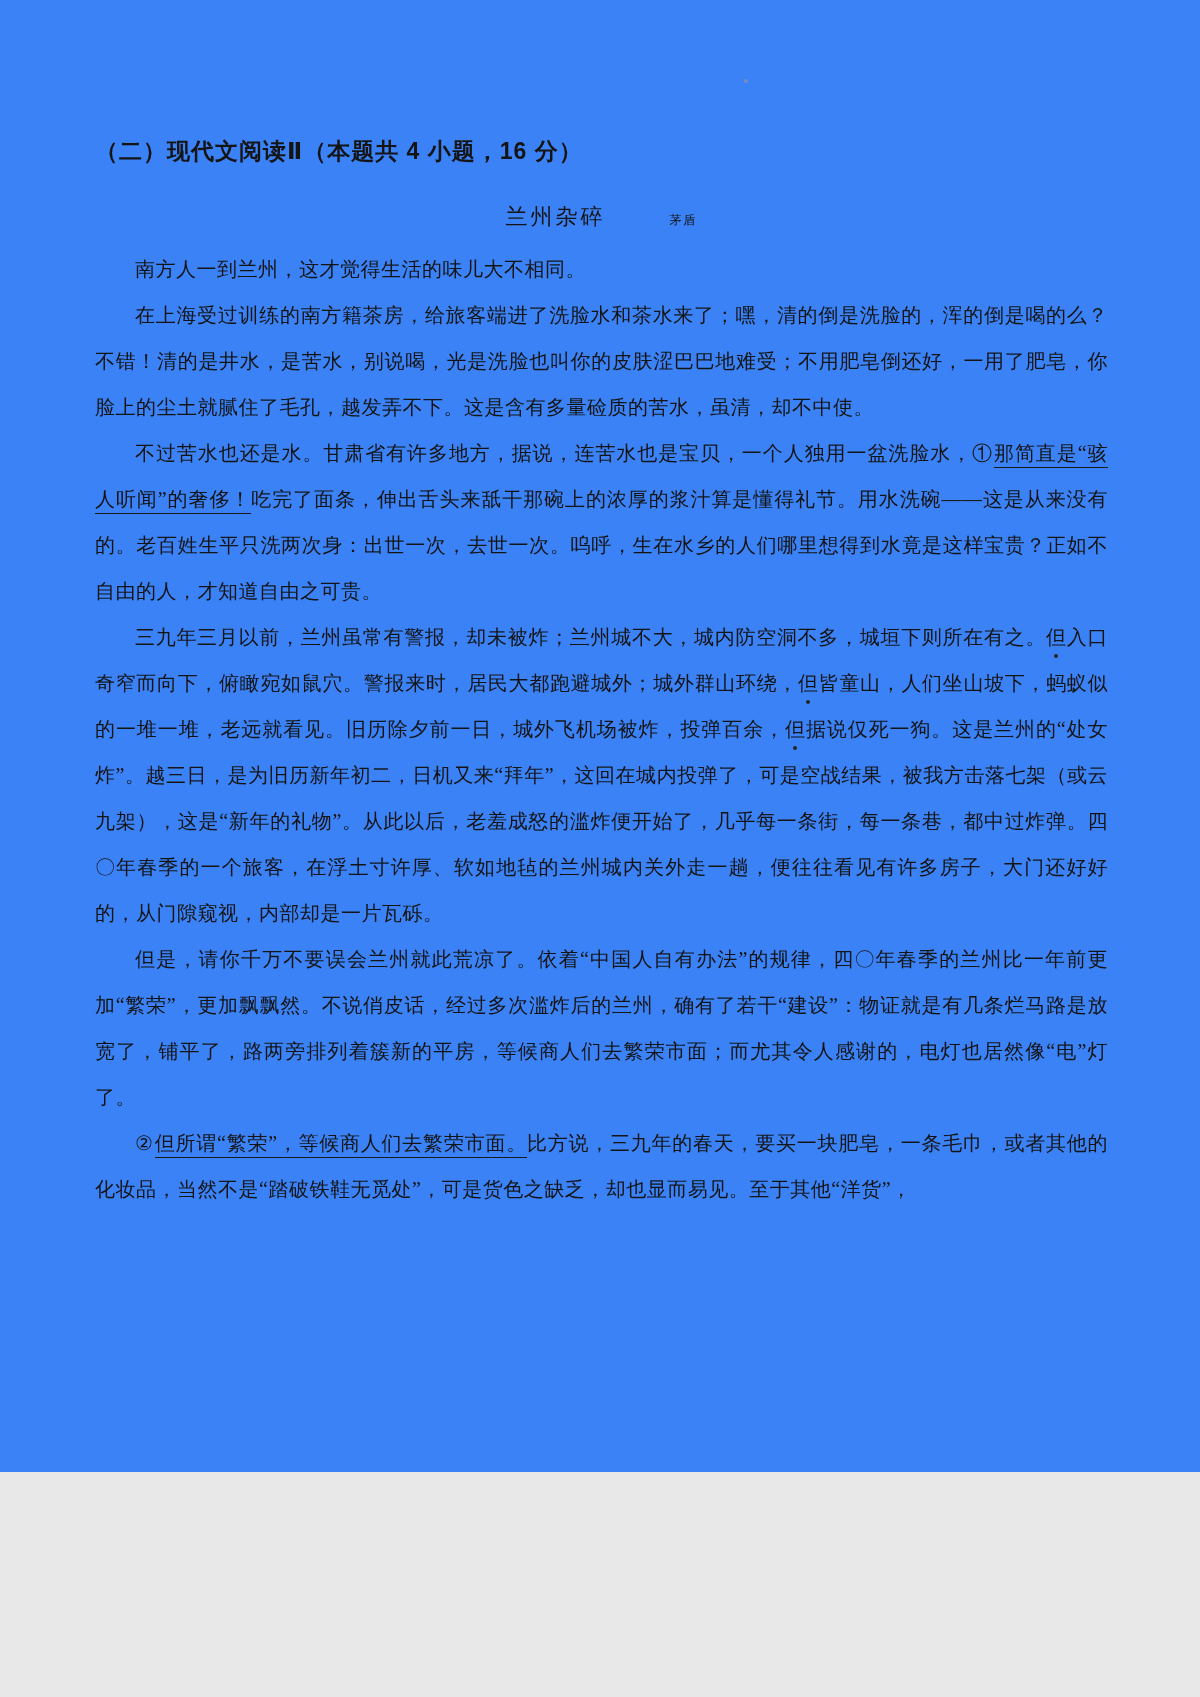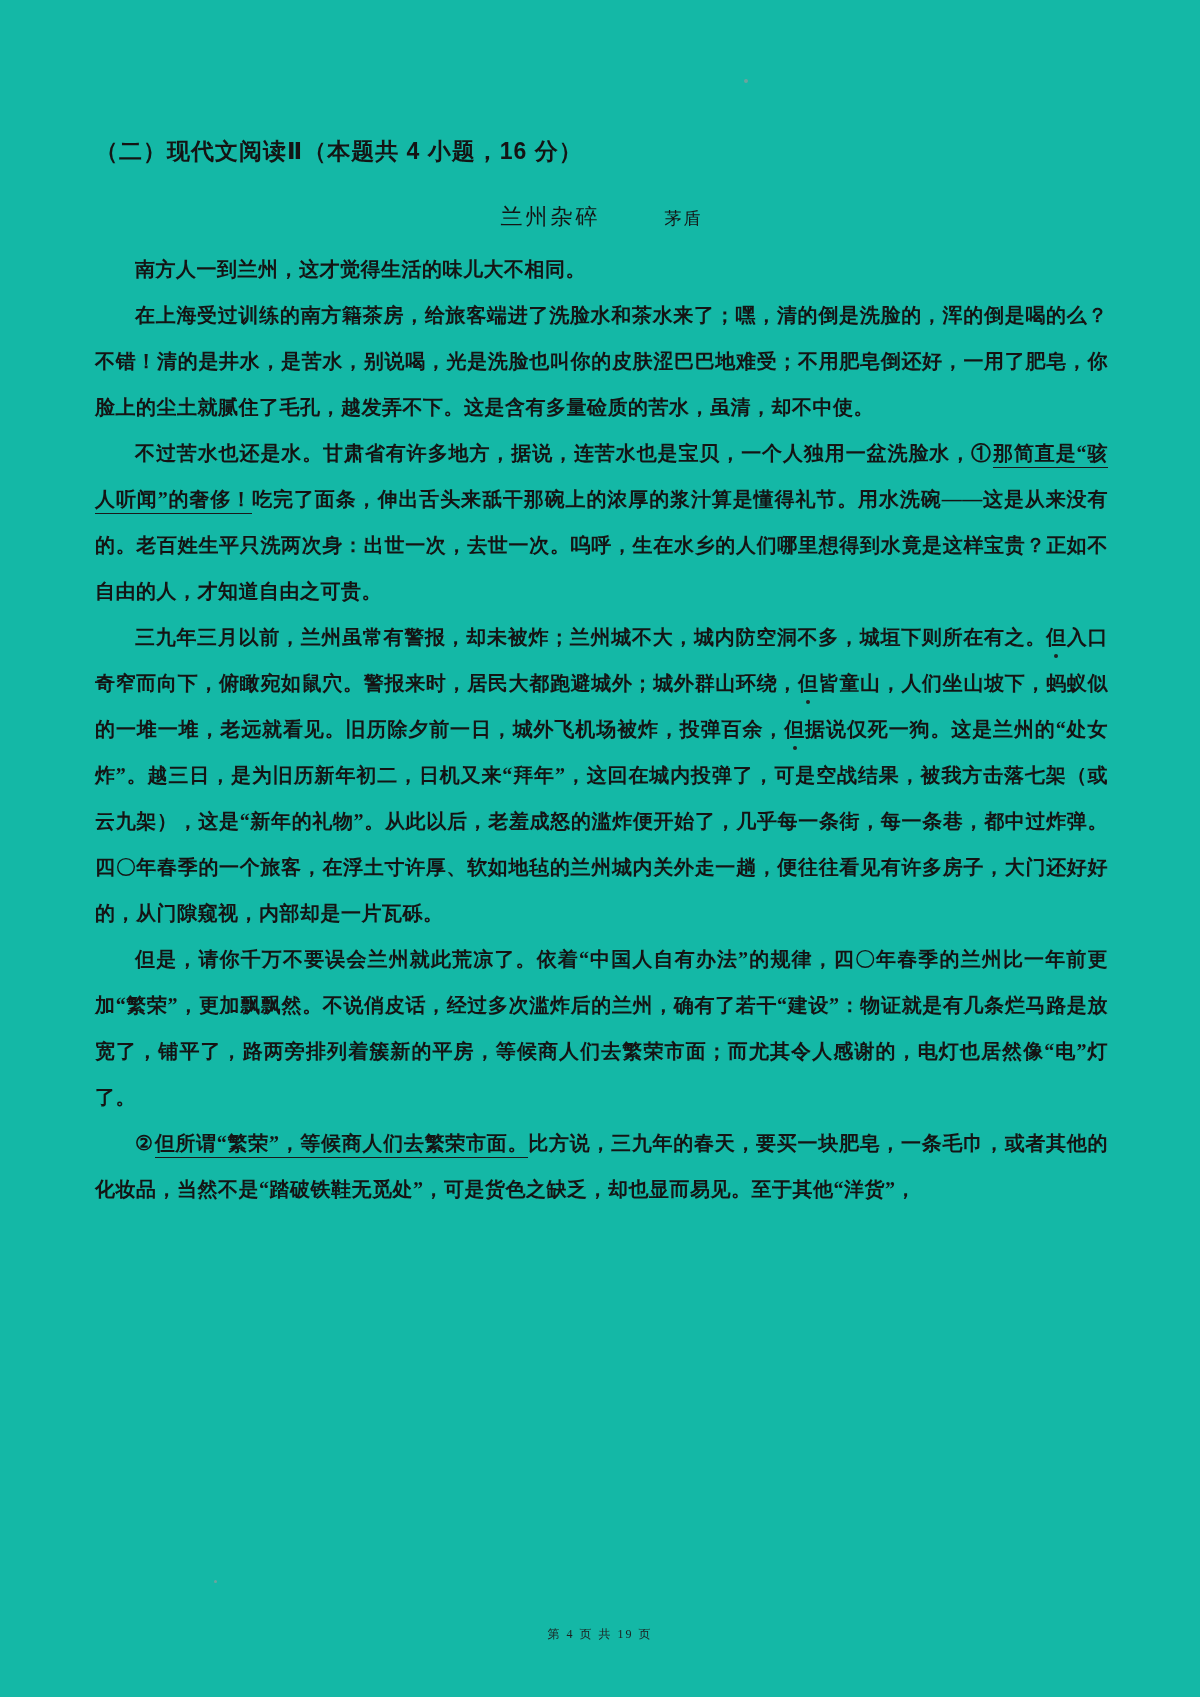--- a/index.html
+++ b/index.html
@@ -3,23 +3,23 @@
 <meta charset="utf-8">
 <style>
   html, body {
     margin: 0;
     padding: 0;
     background: #e8e8e8;
   }
   .page {
     position: relative;
     width: 1200px;
-    height: 1697px;
+    height: 1472px;
     margin: 0 auto;
-    background: #14b8a6;
+    background: #3b82f6;
     color: #141414;
     font-family: "Liberation Serif", "DejaVu Serif", serif;
     overflow: hidden;
   }
   .content {
     padding: 138px 92px 0 95px;
   }
   .section-heading {
     margin: 0;
     font-family: "Liberation Sans", "DejaVu Sans", sans-serif;
@@ -38,26 +38,25 @@
     display: flex;
     justify-content: center;
     align-items: baseline;
     gap: 64px;
   }
   .article-title {
     font-size: 22px;
     letter-spacing: 3px;
   }
   .article-author {
-    font-size: 17px;
+    font-size: 12px;
     letter-spacing: 2px;
   }
   .article-body {
     margin-top: 14px;
-    font-weight: bold;
   }
   .para {
     margin: 0;
     font-size: 20px;
     line-height: 46px;
     text-align: justify;
     text-justify: inter-ideograph;
     text-indent: 2em;
     letter-spacing: 0.5px;
   }

